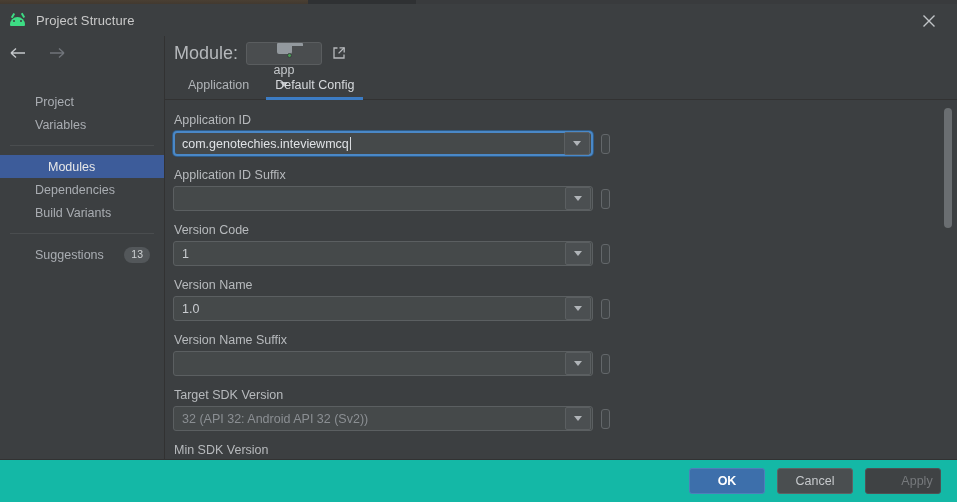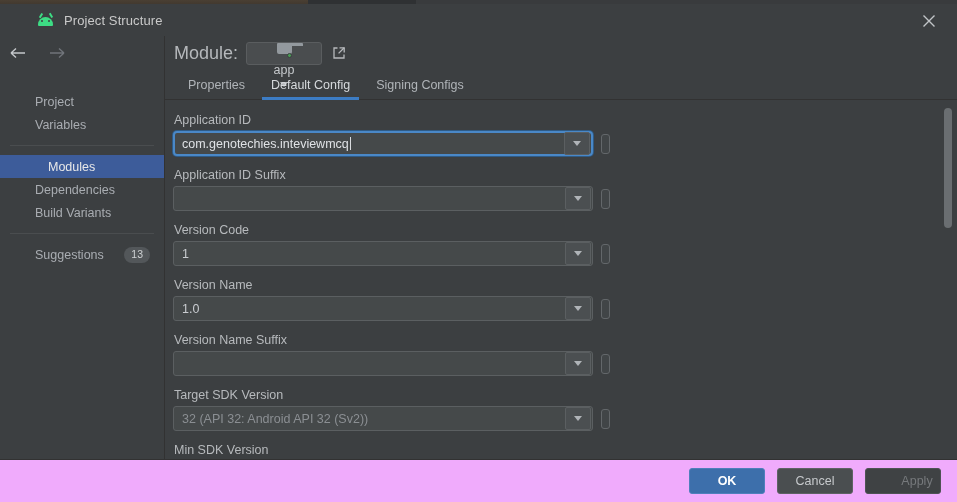--- a/index.html
+++ b/index.html
@@ -20,21 +20,21 @@
   
   .window {
     position: absolute; left: 0; top: 4px; width: 957px; height: 498px;
     background: #3c3f41; color: #bbbbbb;
     display: flex; flex-direction: column;
   }
 
   
   .titlebar {
     height: 32px; flex: 0 0 32px; position: relative;
-    background: #3c3f41; display: flex; align-items: center; padding-left: 8px; margin-left: 28px;
+    background: #3c3f41; display: flex; align-items: center; padding-left: 8px;
   }
   .android-icon { width: 19px; height: 19px; position: relative; flex: 0 0 19px; }
   .android-icon .head {
     position: absolute; left: 2px; top: 6px; width: 15px; height: 9px;
     background: #3ddc84; border-radius: 7.5px 7.5px 1px 1px;
   }
   .android-icon .ant { position: absolute; width: 1.5px; height: 5px; background: #3ddc84; }
   .android-icon .ant.l { left: 4px; top: 2px; transform: rotate(30deg); }
   .android-icon .ant.r { left: 14px; top: 2px; transform: rotate(-30deg); }
   .android-icon .eye { position: absolute; top: 9px; width: 2px; height: 2px; background: #3c3f41; border-radius: 50%; }
@@ -130,21 +130,21 @@
     width: 9px; height: 20px; border: 1px solid #63676a; border-radius: 3px;
     background: #414547; cursor: default;
   }
 
   
   .vscroll { position: absolute; right: 4px; top: 4px; width: 10px; bottom: 4px; }
   .vscroll .thumb { position: absolute; left: 1px; top: 4px; width: 8px; height: 120px; background: #6a6e71; border-radius: 4px; }
 
   
   .footer {
-    height: 43px; flex: 0 0 43px; background: #f0abfc; border-top: 1px solid #323232;
+    height: 43px; flex: 0 0 43px; background: #14b8a6; border-top: 1px solid #323232;
     display: flex; align-items: center; justify-content: flex-end; padding-right: 16px; gap: 12px;
   }
   .btn {
     min-width: 76px; height: 26px; border-radius: 3px; font-size: 12.5px;
     display: flex; align-items: center; justify-content: center; cursor: default;
     border: 1px solid #5e6264; background: #4a4e50; color: #c6c9cc;
   }
   .btn.primary { background: #3d6fab; border-color: #4f7fbb; color: #ffffff; font-weight: bold; }
   .btn.disabled { background: #3f4244; border-color: #4e5254; color: #76797c; padding-left: 28px; }
 </style>
@@ -237,27 +237,24 @@
           <svg width="14" height="14" viewBox="0 0 14 14">
             <path d="M5.5 2 H2 V12 H12 V8.5" stroke="#b6b9bc" stroke-width="1.3" fill="none"></path>
             <path d="M7.5 1.8 H12.2 V6.5" stroke="#b6b9bc" stroke-width="1.3" fill="none"></path>
             <path d="M12.2 1.8 L6.6 7.4" stroke="#b6b9bc" stroke-width="1.3" fill="none"></path>
           </svg>
         </div>
       </div>
 
       <div class="tabbar">
         <div class="tab">
-          <span>Properties</span>
+          <span>Application</span>
         </div>
         <div class="tab active">
           <span>Default Config</span>
-        </div>
-        <div class="tab">
-          <span>Signing Configs</span>
         </div>
       </div>
 
       <div class="formwrap">
         <div class="form">
 
           <div class="field">
             <div class="field-label">Application ID</div>
             <div class="field-row">
               <div class="combo focused">

